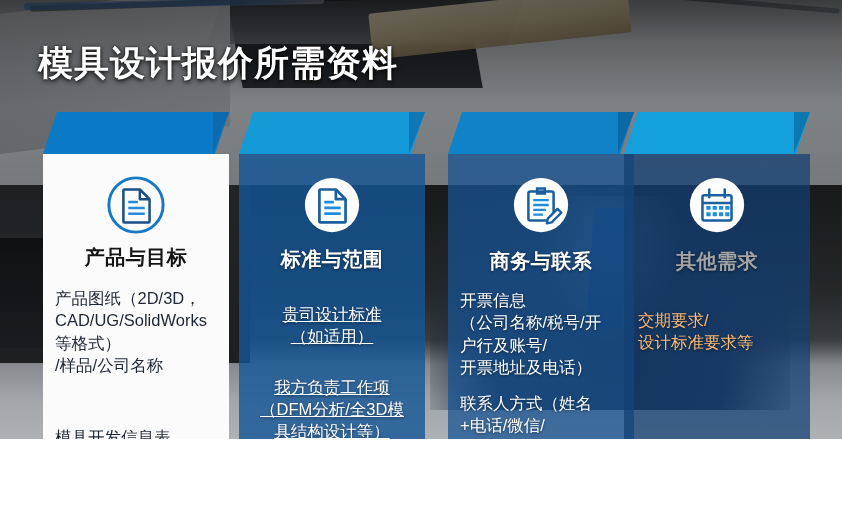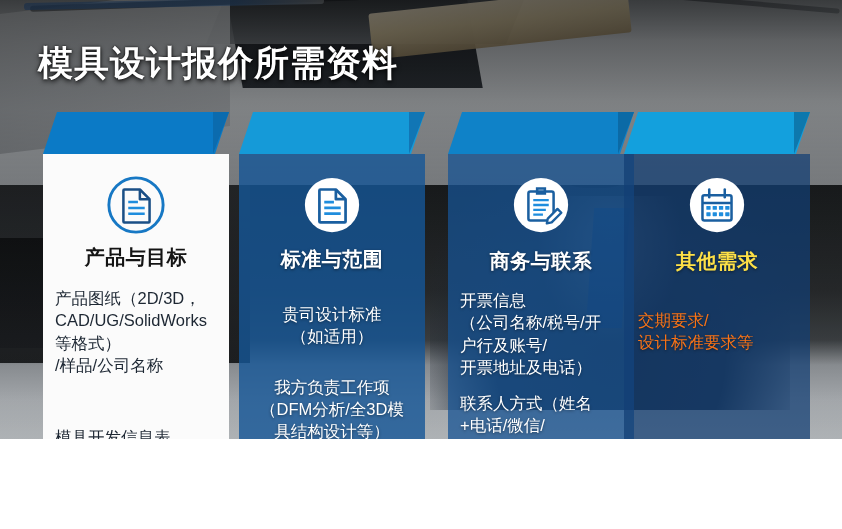--- a/index.html
+++ b/index.html
@@ -236,36 +236,36 @@
   .card--blue3 .card-para { color: #ffffff; text-align: left; padding: 0 4px; text-shadow: 0 1px 3px rgba(0,0,0,.45); }
   .card--blue3 .card-top .band { background: #0f82c8; }
   .card--blue3 .card-top .edge { background: #0b6aa6; }
 
   
   .card--blue4 .card-body {
     background: rgba(18, 62, 117, .72);
     min-height: 364px;
     box-shadow: 4px 5px 10px rgba(0,0,0,.35);
   }
-  .card--blue4 .card-heading { color: #fde047; text-shadow: 0 1px 3px rgba(0,0,0,.5); }
-  .card--blue4 .card-para { color: #f97316; text-align: left; padding: 0 6px; text-shadow: 0 1px 3px rgba(0,0,0,.45); }
+  .card--blue4 .card-heading { color: #a3a3a3; text-shadow: 0 1px 3px rgba(0,0,0,.5); }
+  .card--blue4 .card-para { color: #fdba74; text-align: left; padding: 0 6px; text-shadow: 0 1px 3px rgba(0,0,0,.45); }
   .card--blue4 .card-top .band { background: #13a0dd; }
   .card--blue4 .card-top .edge { background: #0d78ad; }
 
   .card--light { left: 43px; }
   .card--blue  { left: 239px; }
   .card--blue3 { left: 448px; }
   .card--blue4 { left: 624px; }
 
   
   .card--blue  .card-heading { margin-top: 10px; }
   .card--blue3 .card-heading { margin-top: 12px; }
   .card--blue4 .card-heading { margin-top: 12px; }
 
-  .card--blue  .card-para { margin-top: 30px; }
+  .card--blue  .card-para { margin-top: 30px; text-decoration: underline; }
   .card--blue3 .card-para { margin-top: 14px; }
   .card--blue4 .card-para { margin-top: 34px; }
   .card--blue3 .card-para + .card-para { margin-top: 14px; }
   .card--blue  .card-para + .card-para { margin-top: 28px; }
   .card--light .card-para + .card-para { margin-top: 50px; }
 </style>
 </head>
 <body>
 
 <div id="slide">

